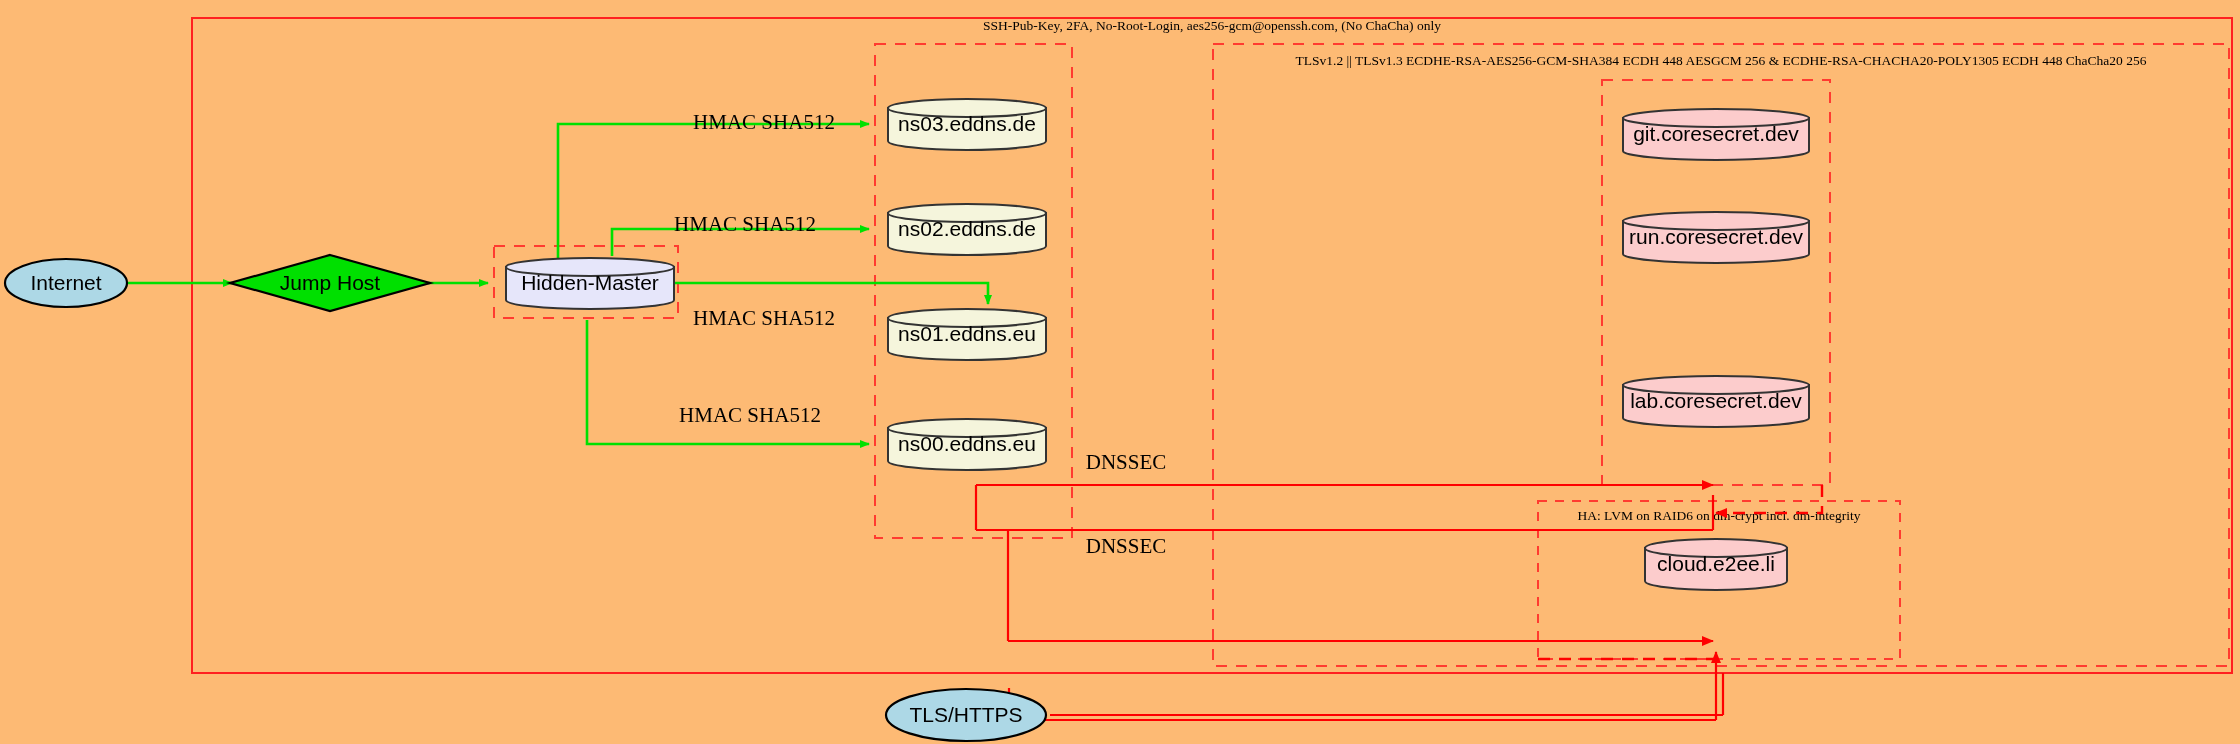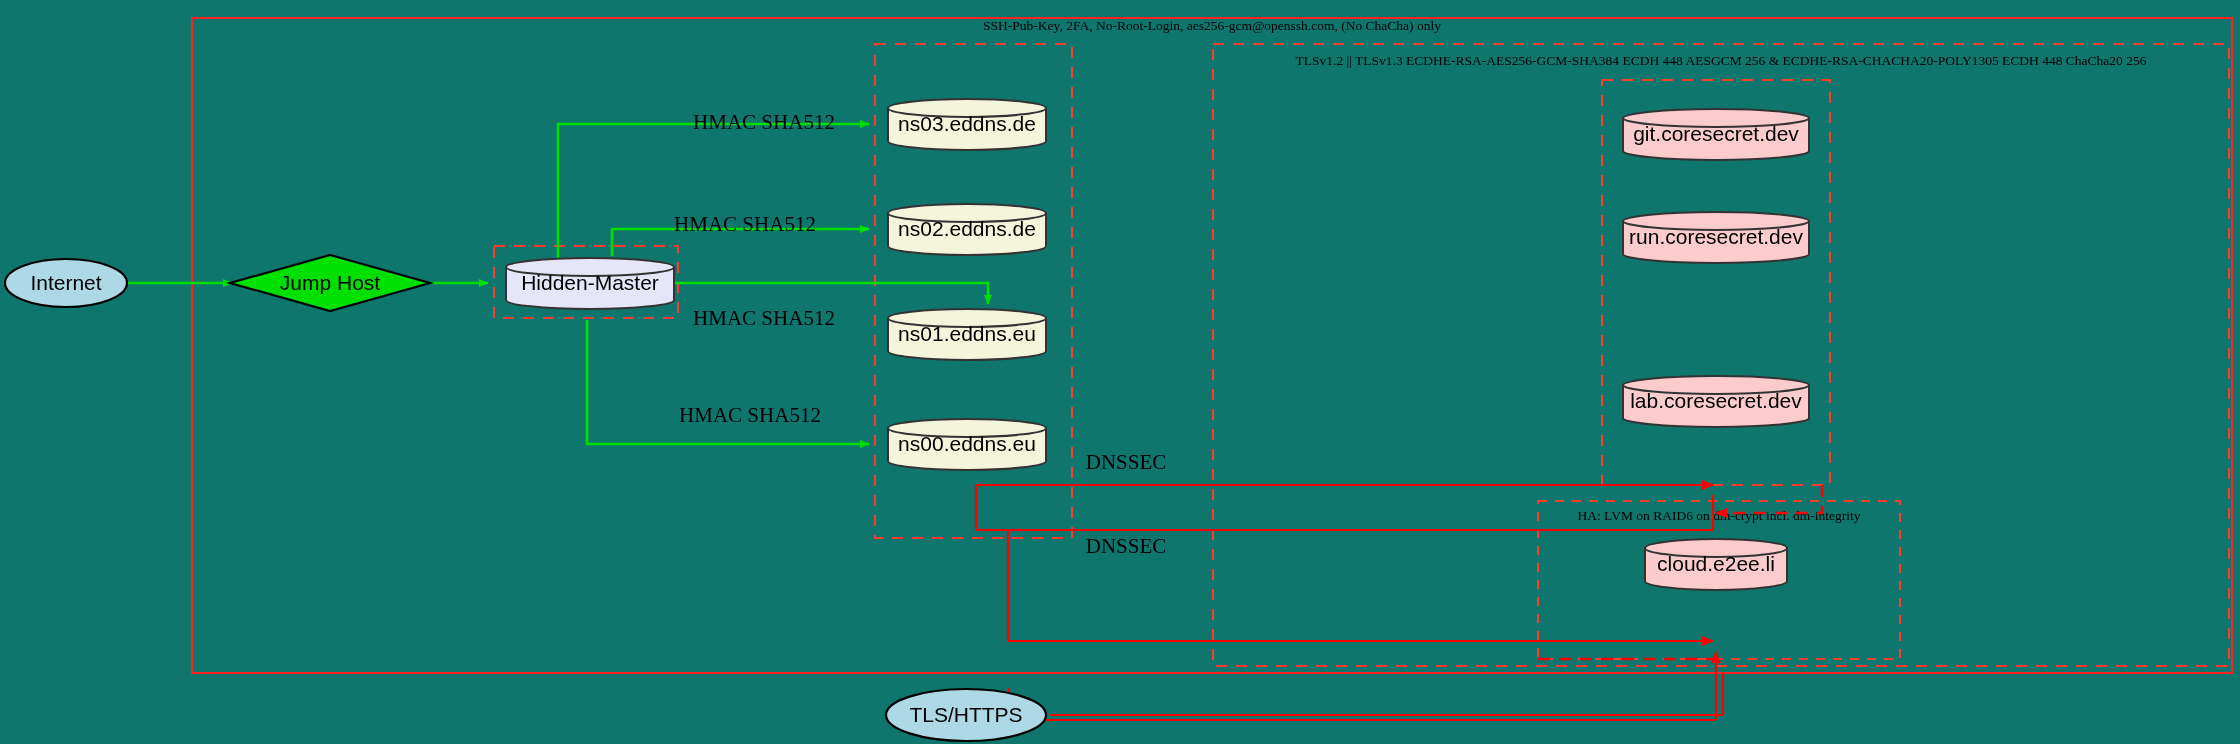--- a/index.html
+++ b/index.html
@@ -1,18 +1,18 @@
 <!DOCTYPE html>
 <html><head>
 <meta charset="utf-8">
 <style>
   html,body{margin:0;padding:0;background:#ffffff;}
   body{width:2240px;height:744px;overflow:hidden;
        font-family:"Liberation Sans",sans-serif;}
-  #stage{position:relative;width:2240px;height:744px;background:#0f766e;text-decoration:underline;}
+  #stage{position:relative;width:2240px;height:744px;background:#fdba74;text-decoration:underline;}
   svg#diagram{position:absolute;left:0;top:0;width:2240px;height:744px;display:block;}
   .node-label-sans{font-family:"Liberation Sans",sans-serif;font-size:21px;fill:#000;
                    text-anchor:middle;dominant-baseline:middle;}
   .edge-label-serif{font-family:"Liberation Serif",serif;font-size:21px;fill:#000;
                     text-anchor:middle;dominant-baseline:middle;}
   .box-label-serif{font-family:"Liberation Serif",serif;font-size:13.5px;fill:#000;
                    text-anchor:middle;dominant-baseline:middle;}
   .cluster-dashed{fill:none;stroke:#ff3b30;stroke-width:2;stroke-dasharray:11 9;}
   .cluster-dashed-fine{fill:none;stroke:#ff3b30;stroke-width:2;stroke-dasharray:9 8;}
   .cluster-solid{fill:none;stroke:#ff2020;stroke-width:2;}

